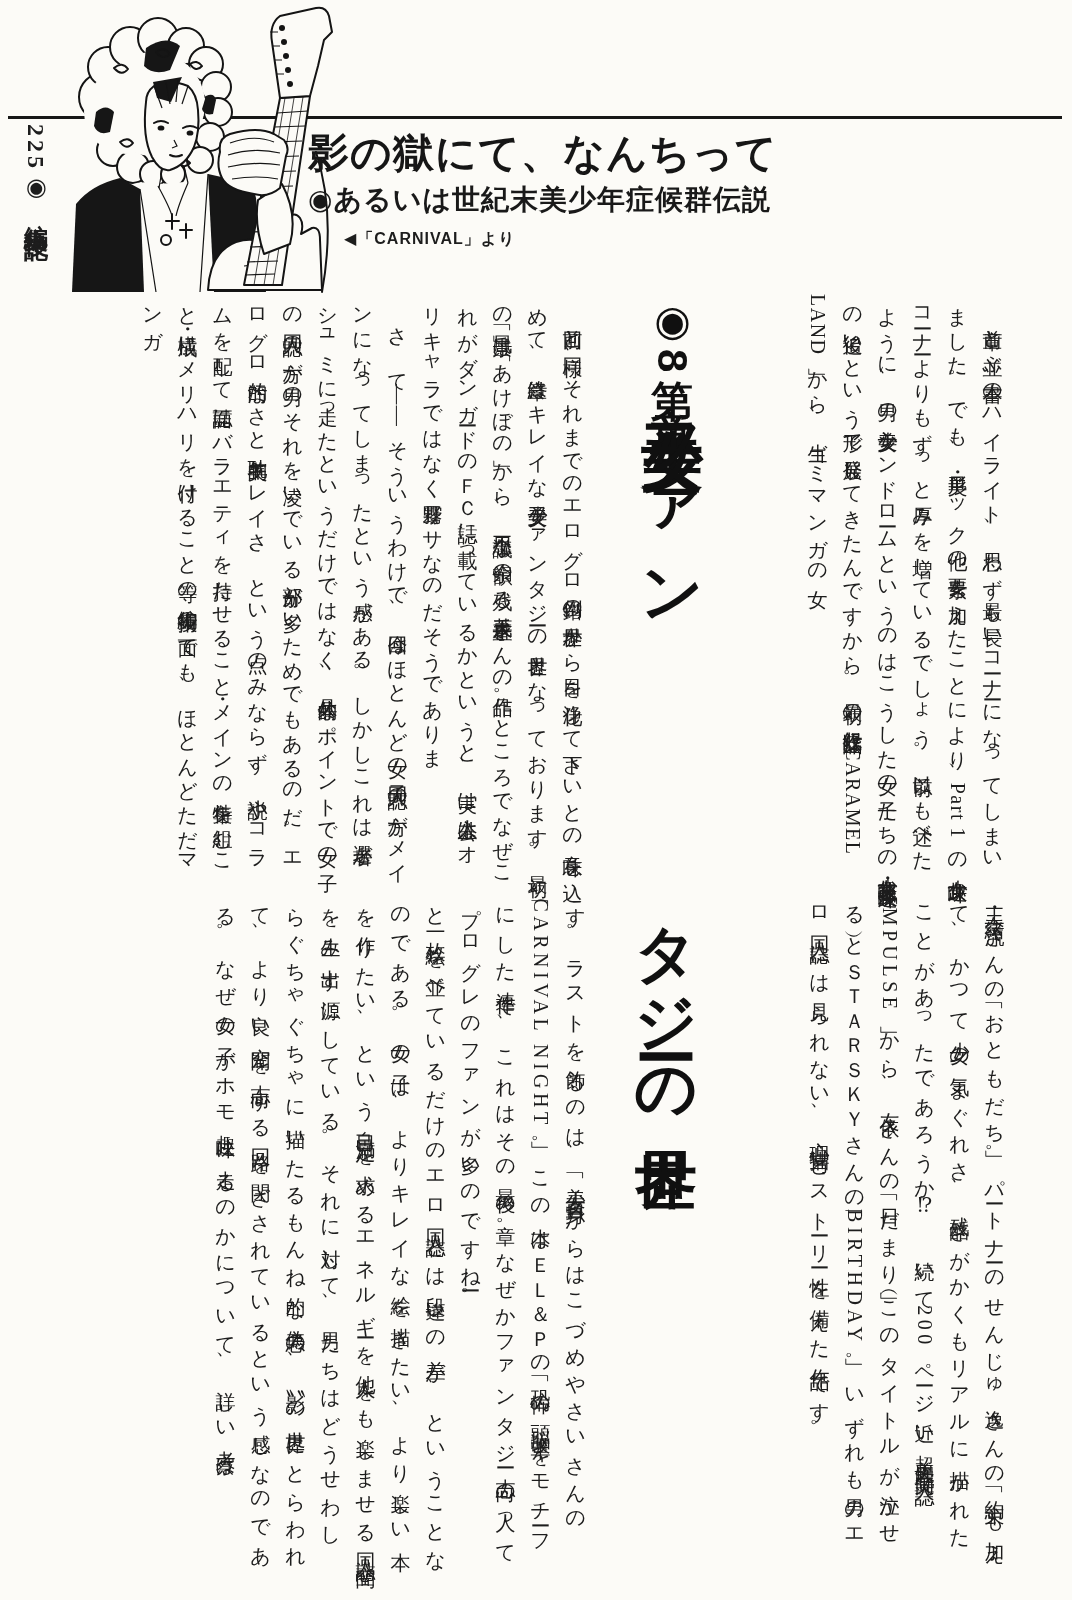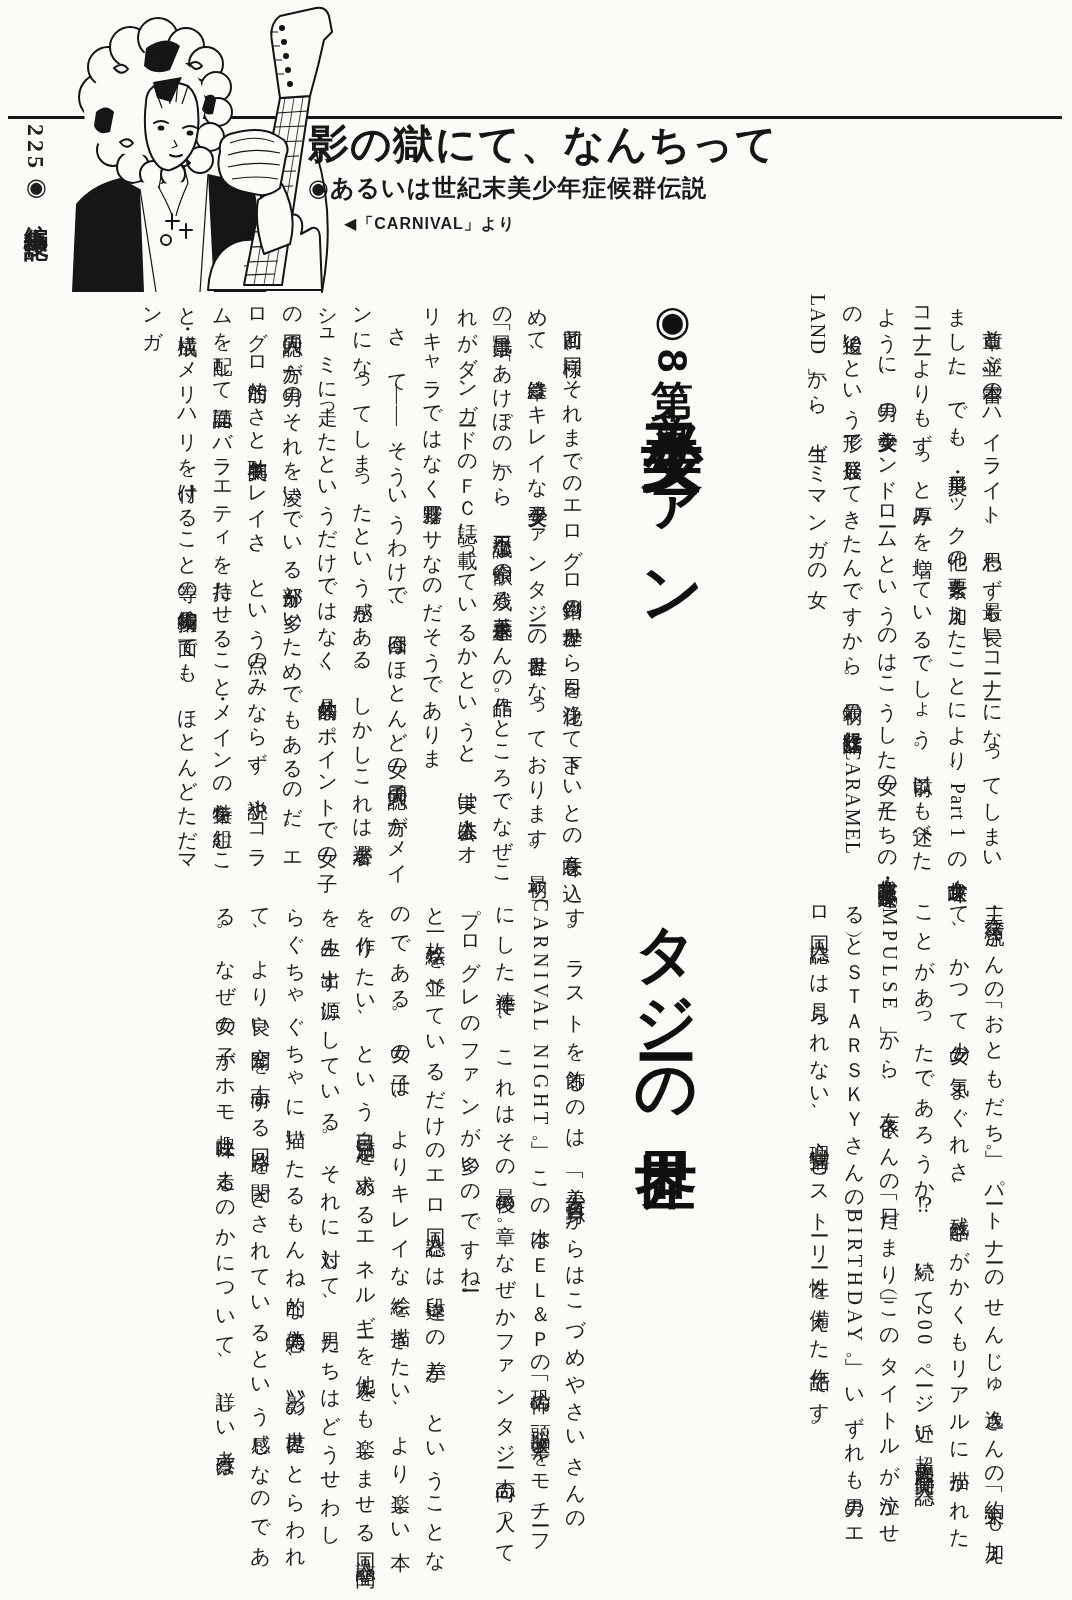--- a/index.html
+++ b/index.html
@@ -12,26 +12,26 @@
   .head-rule {
     position:absolute; left:8px; top:116px; width:1054px; height:3px;
     background:#171717; z-index:0;
   }
   .illustration { position:absolute; left:58px; top:2px; width:284px; height:292px; z-index:1; }
   .edge-label {
     position:absolute; left:20px; top:124px; height:300px;
     writing-mode:vertical-rl; text-orientation:mixed;
     font-size:24px; font-weight:bold; letter-spacing:4px; color:#151515;
   }
-  .masthead { position:absolute; left:308px; top:122px; z-index:2; }
+  .masthead { position:absolute; left:308px; top:131px; z-index:2; }
   .title {
     font-family:"Liberation Sans","DejaVu Sans",sans-serif;
     font-weight:900; font-size:41px; line-height:1.1; color:#161616; letter-spacing:1px;
   }
-  .subtitle { font-weight:bold; font-size:24px; margin-top:5px; color:#191919; letter-spacing:1px; }
+  .subtitle { font-weight:bold; font-size:28px; margin-top:5px; color:#191919; letter-spacing:1px; }
   .caption {
     font-family:"Liberation Sans","DejaVu Sans",sans-serif;
     font-size:16px; font-weight:600; margin:10px 0 0 36px; color:#1d1d1d; letter-spacing:1px;
   }
   .v {
     position:absolute; writing-mode:vertical-rl; text-orientation:mixed;
     color:#1d1d1d; z-index:1;
   }
   .body-text { font-size:20px; line-height:35px; }
   .ls-upper { letter-spacing:1.5px; }

